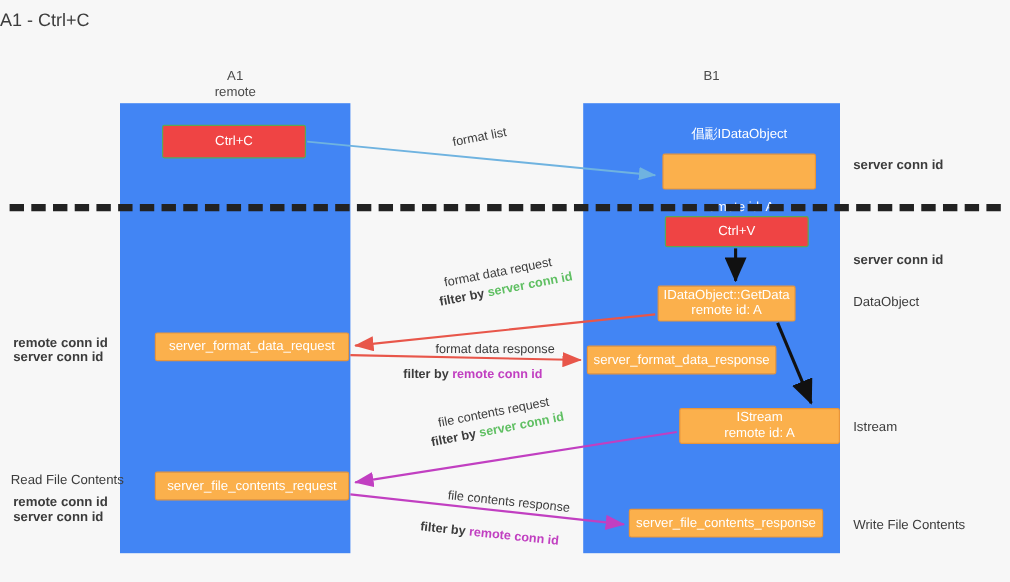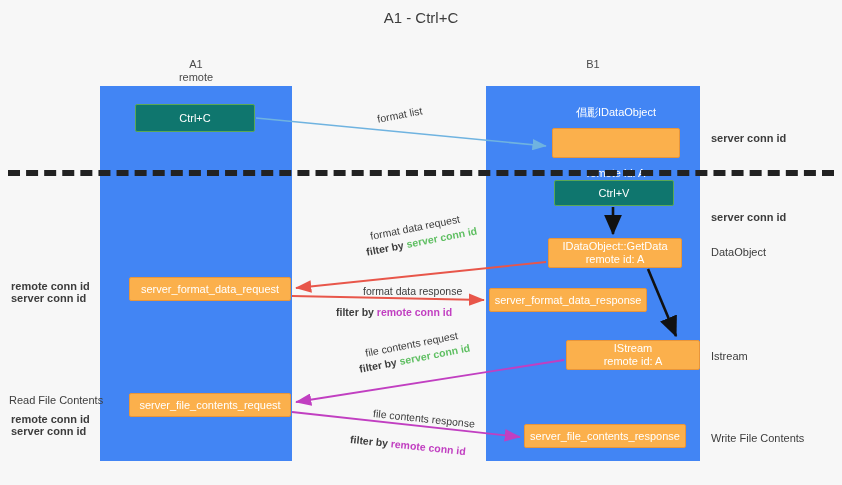--- a/index.html
+++ b/index.html
@@ -6,21 +6,21 @@
   body{
     width:842px;height:485px;position:relative;overflow:hidden;
     background:#f7f7f7;
     font-family:"Liberation Sans","DejaVu Sans",sans-serif;
     -webkit-font-smoothing:antialiased;
   }
   .stage{position:absolute;inset:0;}
 
   
   .title{
-    position:absolute;left:0;top:8px;width:842px;text-align:center;
+    position:absolute;left:0;top:8px;width:842px;text-align:left;
     font-size:15px;color:#3c3c3c;line-height:20px;
   }
 
   
   .lane-head{
     position:absolute;text-align:center;font-size:11px;color:#4a4a4a;
     line-height:13px;width:160px;
   }
   .lane-head .sub{display:block;}
 
@@ -29,28 +29,28 @@
   #lane-a{left:100px;top:86px;width:192px;height:375px;}
   #lane-b{left:486px;top:86px;width:214px;height:375px;}
 
   
   .box{
     position:absolute;box-sizing:border-box;display:flex;
     flex-direction:column;align-items:center;justify-content:center;
     color:#ffffff;font-size:11px;line-height:13px;text-align:center;
     border-radius:2px;padding:2px 4px;
   }
-  .box.green{background:#0f766e;border:1px solid #5aa855;}
+  .box.green{background:#ef4444;border:1px solid #5aa855;}
   .box.orange{background:#fbb04c;border:1px solid #e8953a;}
   .box .l2{display:block;}
 
   #box-ctrlc{left:135px;top:104px;width:120px;height:28px;}
   #box-idataobject{left:552px;top:128px;width:128px;height:30px;gap:48px;}
   #box-ctrlv{left:554px;top:180px;width:120px;height:26px;}
-  #box-getdata{left:548px;top:238px;width:134px;height:30px;}
+  #box-getdata{left:548px;top:238px;width:115px;height:30px;}
   #box-istream{left:566px;top:340px;width:134px;height:30px;}
   #box-fmt-req{left:129px;top:277px;width:162px;height:24px;}
   #box-fmt-resp{left:489px;top:288px;width:158px;height:24px;}
   #box-file-req{left:129px;top:393px;width:162px;height:24px;}
   #box-file-resp{left:524px;top:424px;width:162px;height:24px;}
 
   
   #divider{
     position:absolute;left:8px;top:170px;width:826px;height:0;
     border-top:6px dashed #222222;

